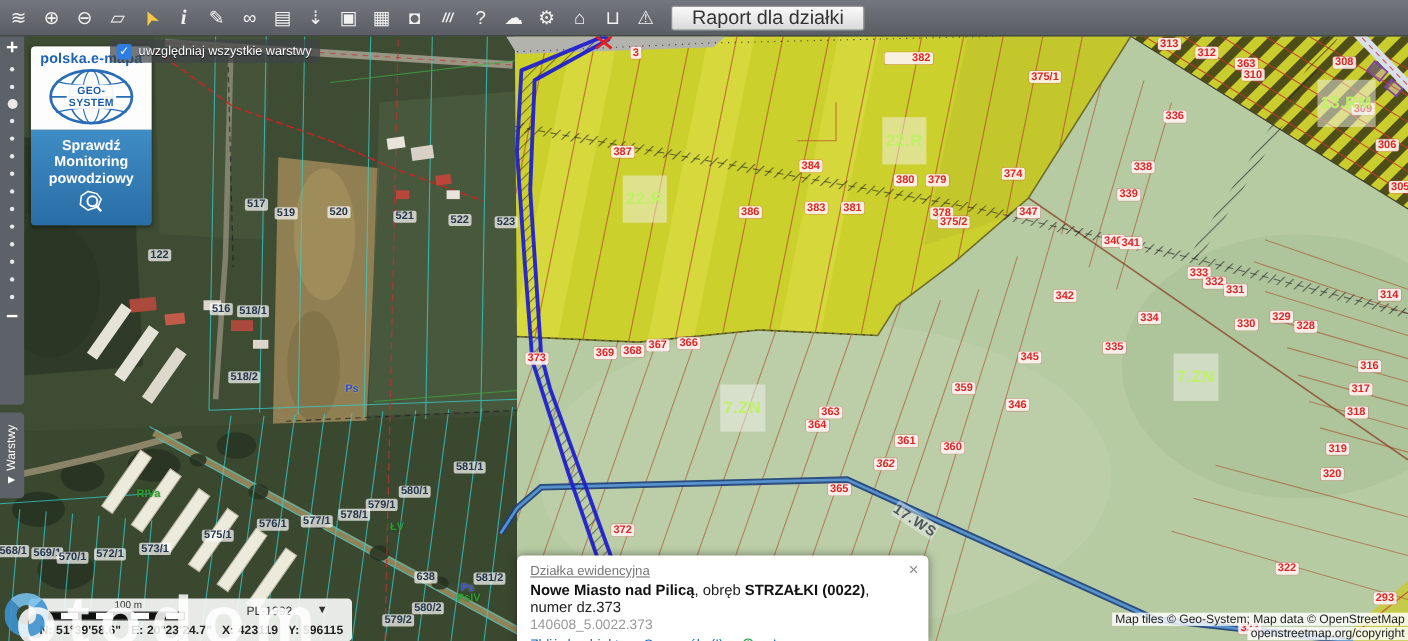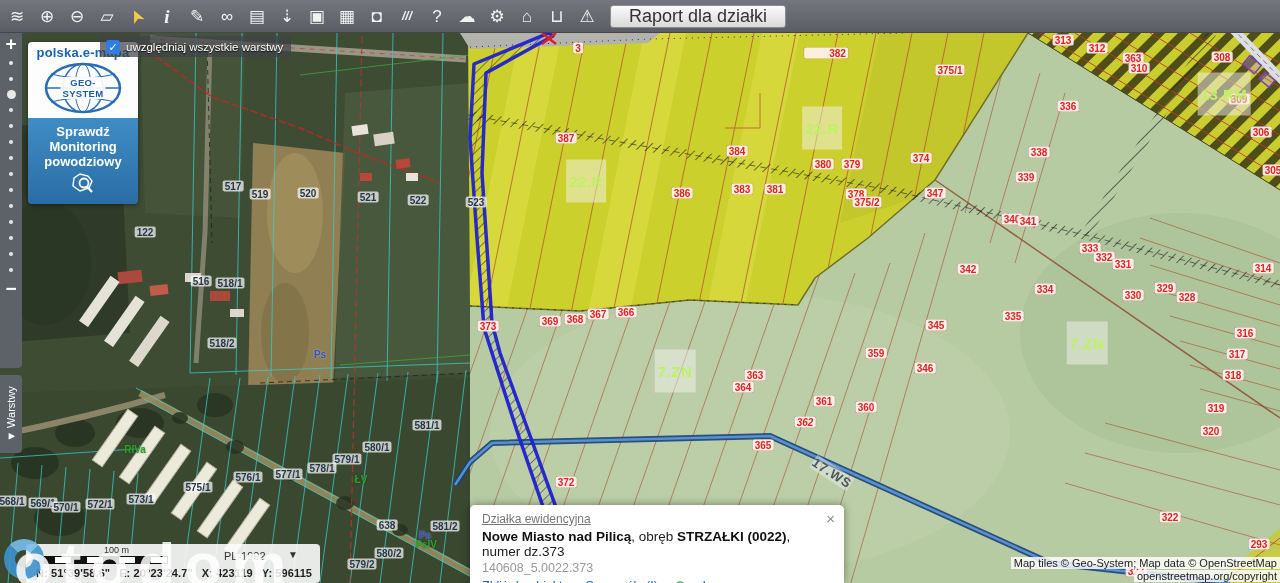--- a/index.html
+++ b/index.html
@@ -380,21 +380,21 @@
       <div class="ml ml-z" data-name="zone-label" style="left: 586px; top: 148px;">22.R</div>
       <div class="ml ml-z" data-name="zone-label" style="left: 1224px; top: 61px;">13.RM</div>
       <div class="ml ml-z" data-name="zone-label" style="left: 1087px; top: 310px;">7.ZN</div>
       <div class="ml ml-z" data-name="zone-label" style="left: 675px; top: 338px;">7.ZN</div>
       <div class="ml ml-w" data-name="watercourse-label" style="left: 832px; top: 440px;">17.WS</div>
       <div class="ml ml-d" data-name="parcel-label" style="left: 233px; top: 153px;">517</div>
       <div class="ml ml-d" data-name="parcel-label" style="left: 260px; top: 161px;">519</div>
       <div class="ml ml-d" data-name="parcel-label" style="left: 308px; top: 160px;">520</div>
       <div class="ml ml-d" data-name="parcel-label" style="left: 368px; top: 164px;">521</div>
       <div class="ml ml-d" data-name="parcel-label" style="left: 418px; top: 167px;">522</div>
-      <div class="ml ml-d" data-name="parcel-label" style="left: 476px; top: 169px;">523</div>
+      <div class="ml ml-d" data-name="parcel-label" style="left: 460px; top: 169px;">523</div>
       <div class="ml ml-d" data-name="parcel-label" style="left: 145px; top: 199px;">122</div>
       <div class="ml ml-d" data-name="parcel-label" style="left: 201px; top: 248px;">516</div>
       <div class="ml ml-d" data-name="parcel-label" style="left: 230px; top: 250px;">518/1</div>
       <div class="ml ml-d" data-name="parcel-label" style="left: 222px; top: 310px;">518/2</div>
       <div class="ml ml-d" data-name="parcel-label" style="left: 427px; top: 392px;">581/1</div>
       <div class="ml ml-d" data-name="parcel-label" style="left: 377px; top: 414px;">580/1</div>
       <div class="ml ml-d" data-name="parcel-label" style="left: 347px; top: 426px;">579/1</div>
       <div class="ml ml-d" data-name="parcel-label" style="left: 322px; top: 435px;">578/1</div>
       <div class="ml ml-d" data-name="parcel-label" style="left: 288px; top: 441px;">577/1</div>
       <div class="ml ml-d" data-name="parcel-label" style="left: 248px; top: 444px;">576/1</div>

